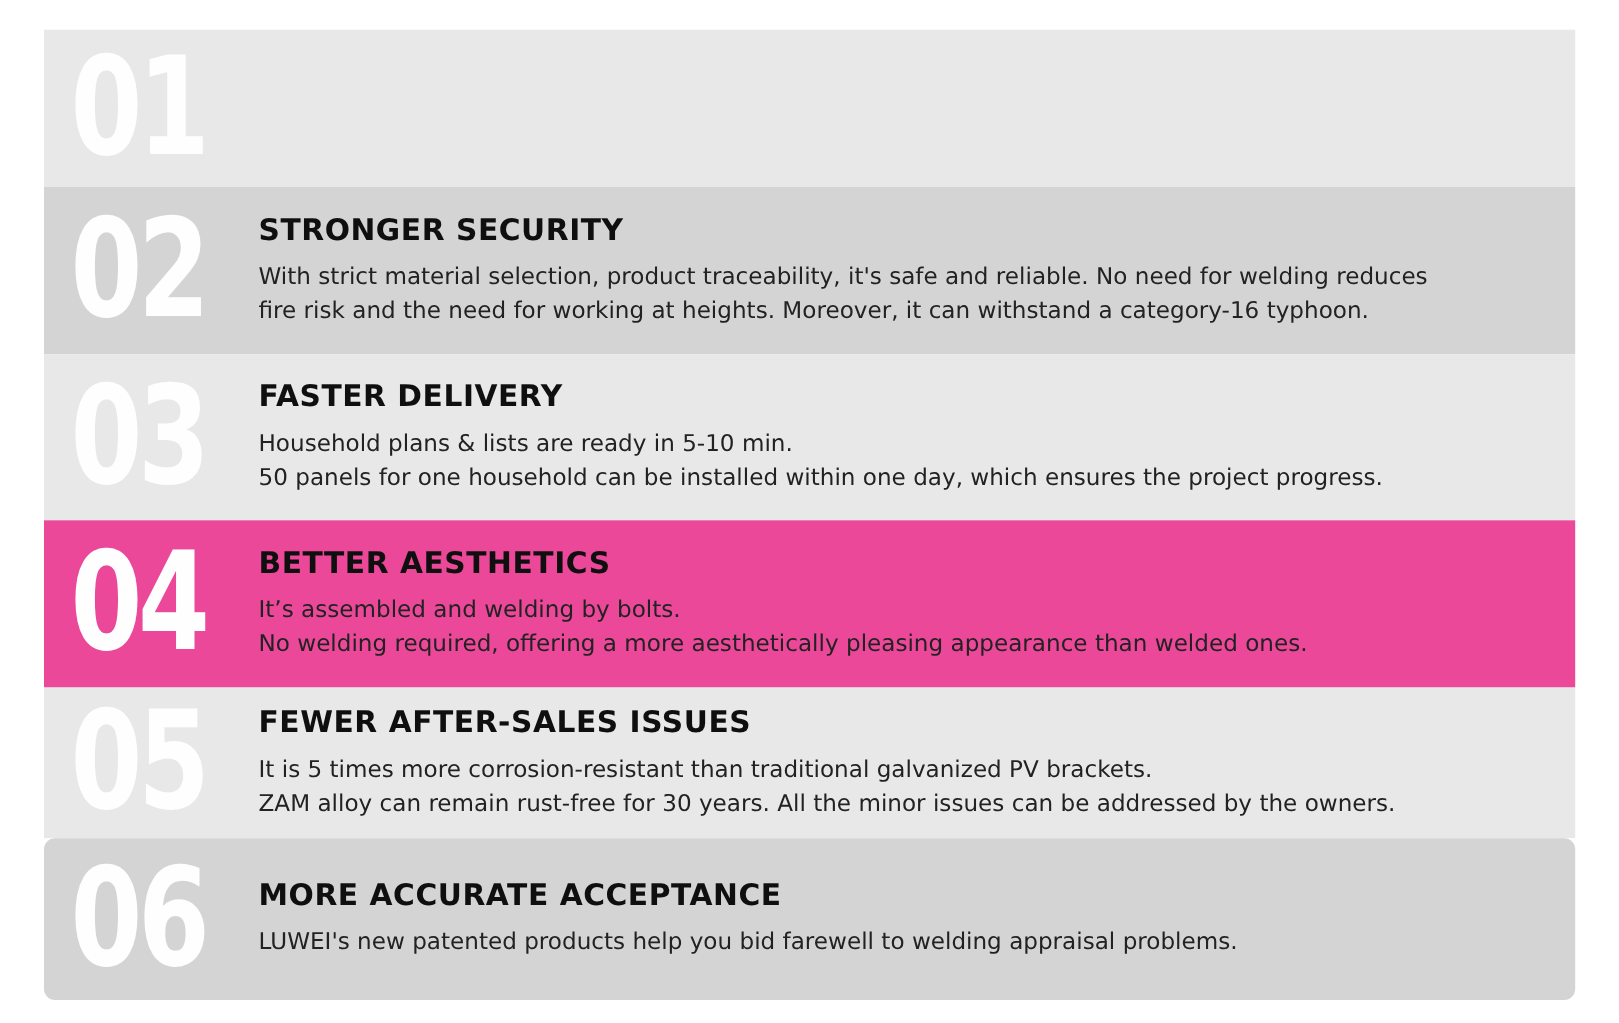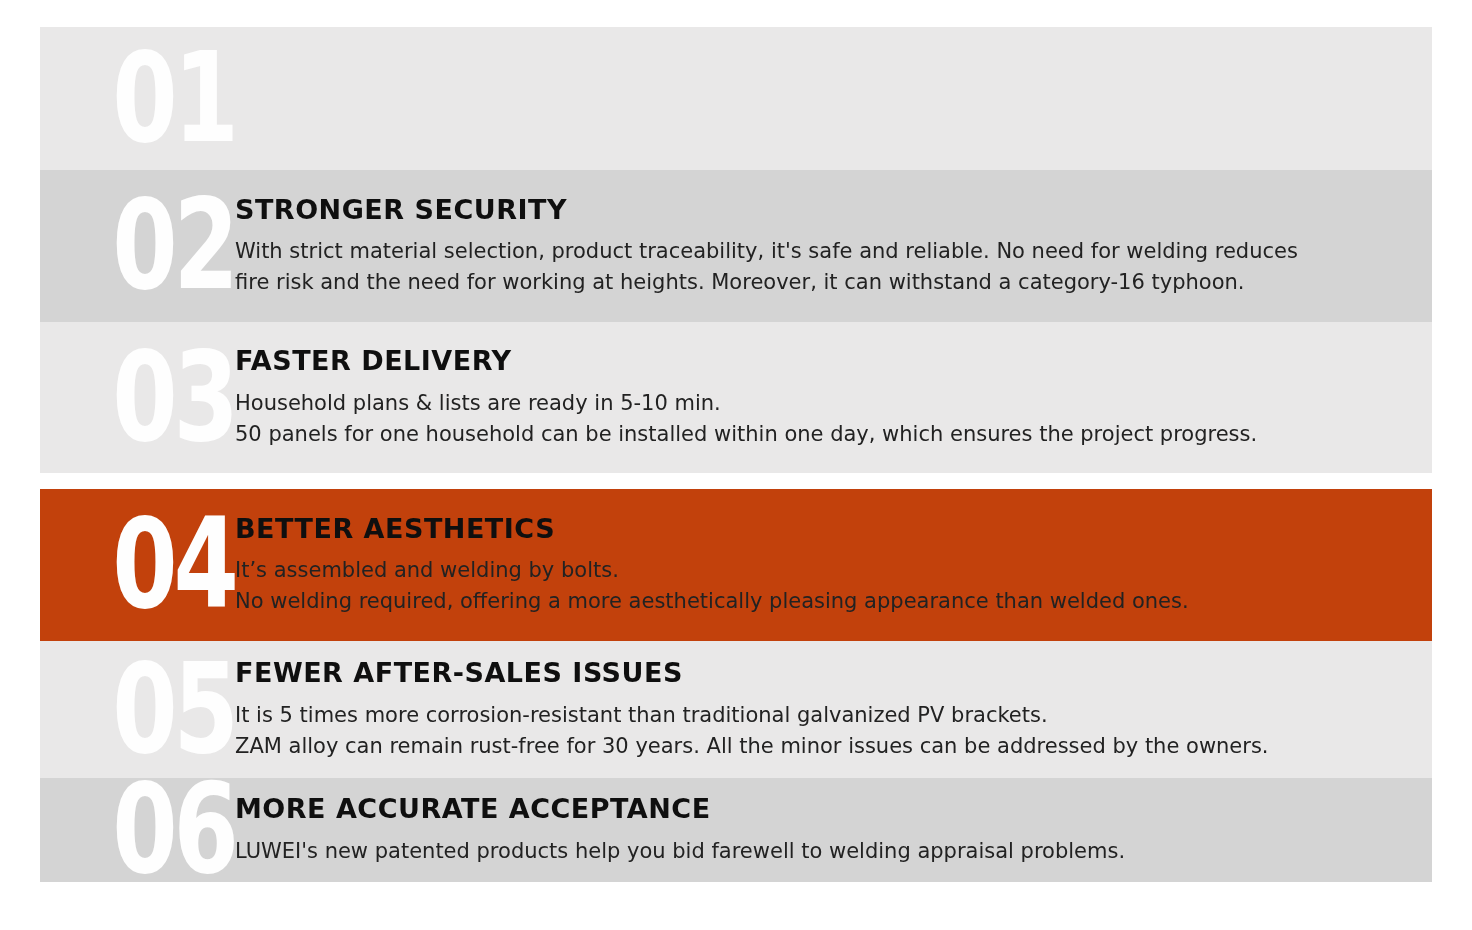--- a/index.html
+++ b/index.html
@@ -21,26 +21,26 @@
   .row {
     display: flex;
     align-items: center;
     width: 100%;
   }
   .row:nth-child(1) { height: 143px; }
   .row:nth-child(2) { height: 152px; }
   .row:nth-child(3) { height: 151px; }
   .row:nth-child(4) { height: 152px; }
   .row:nth-child(5) { height: 137px; }
-  .row:nth-child(6) { height: 104px; }
+  .row:nth-child(6) { height: 147px; border-radius: 10px; }
 
   .num-col {
     flex: 0 0 195px;
     display: flex;
-    justify-content: flex-end;
+    justify-content: flex-start;
     align-items: center;
     height: 100%;
     overflow: visible;
     padding-left: 24px;
   }
   .num {
     font-family: "DejaVu Sans", sans-serif;
     font-weight: 800;
     font-size: 94px;
     letter-spacing: -4px;
@@ -98,21 +98,21 @@
     <div class="num-col">
       <span class="num">03</span>
     </div>
     <div class="text-col">
       <div class="title">FASTER DELIVERY</div>
       <div class="body-line">Household plans &amp; lists are ready in 5-10 min.</div>
       <div class="body-line">50 panels for one household can be installed within one day, which ensures the project progress.</div>
     </div>
   </div>
 
-  <div class="row" style="background: #c2410c; margin-top: 16px;">
+  <div class="row" style="background: #ec4899;">
     <div class="num-col">
       <span class="num">04</span>
     </div>
     <div class="text-col">
       <div class="title">BETTER AESTHETICS</div>
       <div class="body-line">It’s assembled and welding by bolts.</div>
       <div class="body-line">No welding required, offering a more aesthetically pleasing appearance than welded ones.</div>
     </div>
   </div>
 

